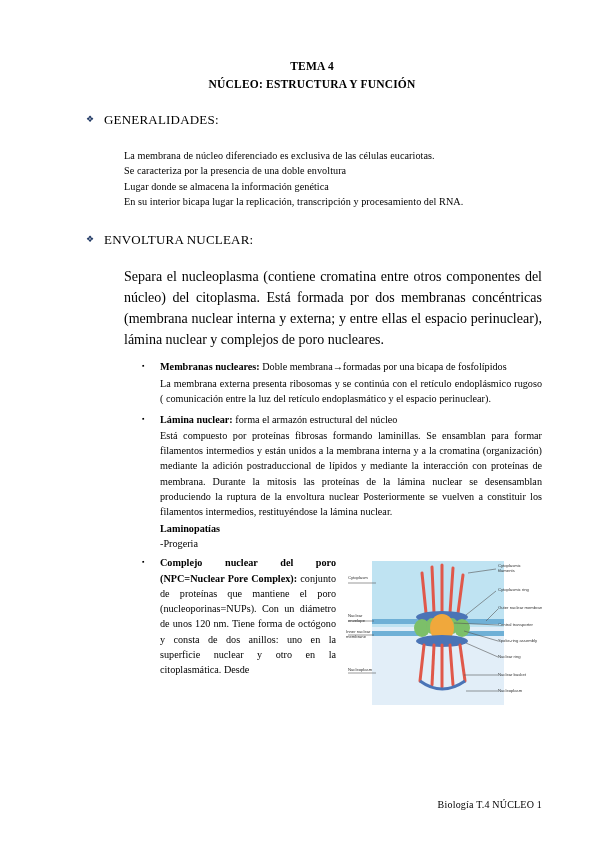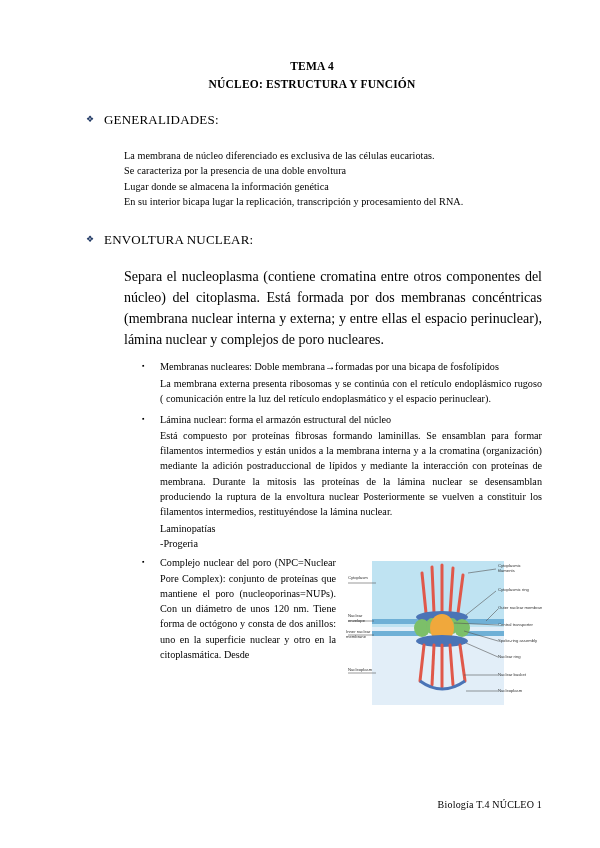--- a/index.html
+++ b/index.html
@@ -87,21 +87,21 @@
     font-size: 7px;
     line-height: 2.1;
     color: #000;
   }
   .sub-body {
     flex: 1 1 auto;
     font-size: 10.2px;
     line-height: 1.5;
     text-align: justify;
   }
-  .sub-body b { font-weight: normal; }
+  .sub-body b { font-weight: bold; }
 
   .wrap-area {
     position: relative;
   }
   
   .figure {
     float: right;
     width: 196px;
     height: 155px;
     margin: 2px 0 4px 10px;

